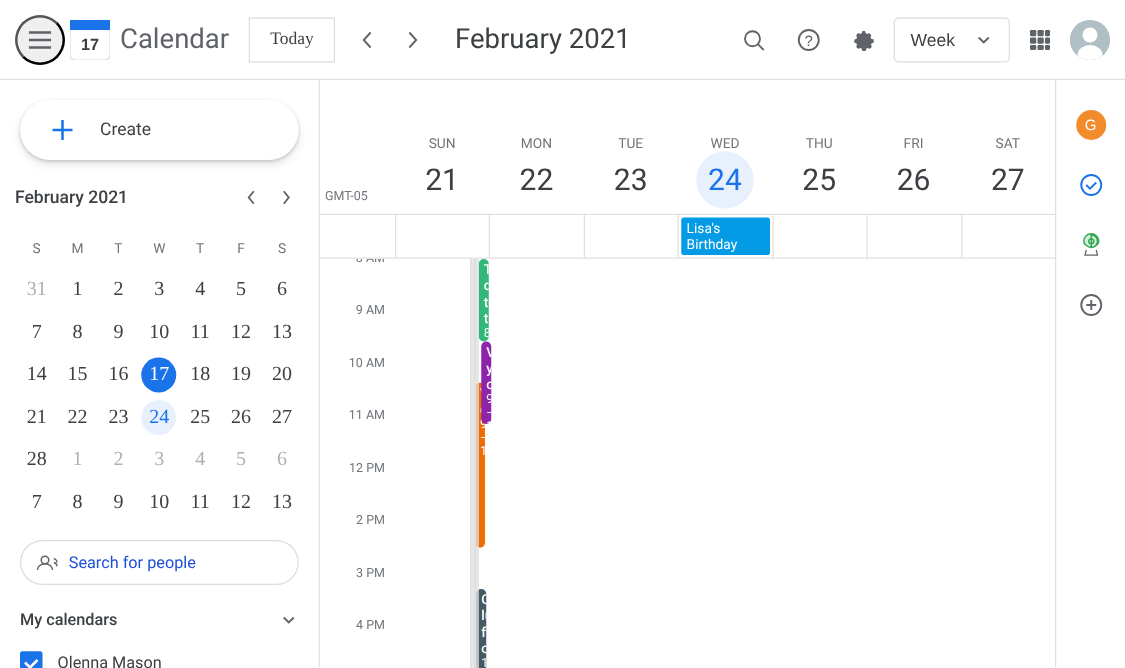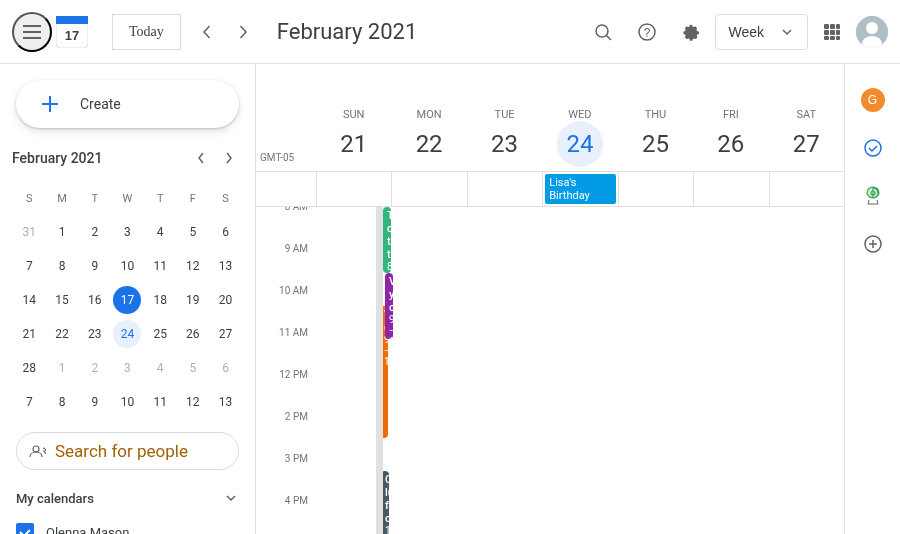--- a/index.html
+++ b/index.html
@@ -30,29 +30,29 @@
     .create-btn { display: flex; align-items: center; gap: 12px; margin: 8px 16px 16px; padding: 0 24px 0 16px; height: 48px; border-radius: 24px; background: #fff; box-shadow: 0 1px 3px rgba(0,0,0,.2), 0 4px 8px rgba(0,0,0,.1); cursor: pointer; font-size: 14px; color: #3c4043; }
     .plus-icon { width: 36px; height: 36px; display: flex; align-items: center; justify-content: center; }
 
     
     .mini-cal { padding: 0 12px; }
     .mini-cal-header { display: flex; align-items: center; justify-content: space-between; margin-bottom: 8px; }
     .mini-cal-title { font-size: 14px; font-weight: 500; color: #3c4043; }
     .mini-nav { width: 28px; height: 28px; border: none; background: none; cursor: pointer; border-radius: 50%; display: flex; align-items: center; justify-content: center; color: #5f6368; }
     .mini-cal-grid { width: 100%; }
     .mini-cal-grid th { width: 32px; height: 32px; text-align: center; font-size: 11px; color: #70757a; font-weight: 400; }
-    .mini-cal-grid td { width: 32px; height: 32px; text-align: center; font-size: 12px; cursor: pointer; }
+    .mini-cal-grid td { width: 32px; height: 32px; text-align: center; font-size: 16px; cursor: pointer; font-family: Liberation Serif, serif; }
     .mini-cal-grid td span { display: inline-flex; align-items: center; justify-content: center; width: 28px; height: 28px; border-radius: 50%; }
     .day-today span { background: #1a73e8 !important; color: #fff !important; border-radius: 50%; }
     .day-selected span { background: #e8f0fe !important; color: #1a73e8 !important; border-radius: 50%; }
     .day-other { color: #b0b0b0; }
 
     
     .search-people { display: flex; align-items: center; gap: 8px; margin: 12px 16px; padding: 8px 12px; border: 1px solid #dadce0; border-radius: 24px; cursor: text; }
-    .search-people-text { font-size: 17px; color: #a16207; }
+    .search-people-text { font-size: 13px; color: #1d4ed8; }
 
     
     .section-header { display: flex; align-items: center; justify-content: space-between; padding: 8px 16px; cursor: pointer; }
     .section-title { font-size: 13px; font-weight: 500; color: #3c4043; }
     .section-toggle { display: flex; align-items: center; }
     .cal-item { display: flex; align-items: center; gap: 12px; padding: 4px 16px; cursor: pointer; height: 36px; }
     .cal-checkbox { width: 18px; height: 18px; border-radius: 2px; display: flex; align-items: center; justify-content: center; }
     .cal-label { font-size: 13px; color: #3c4043; }
 
     
@@ -101,20 +101,21 @@
     </button>
     <a class="app-logo" href="#">
       <div class="logo-box">
         <svg viewBox="0 0 32 32" width="32" height="32">
           <rect width="32" height="32" rx="4" fill="#fff" stroke="#dadce0"></rect>
           <rect x="0" y="0" width="32" height="8" rx="4" fill="#1a73e8"></rect>
           <rect x="0" y="0" width="32" height="8" fill="#1a73e8"></rect>
           <text x="16" y="24" text-anchor="middle" font-size="13" font-weight="700" fill="#3c4043" font-family="Arial">17</text>
         </svg>
       </div>
+      <span class="logo-text">Calendar</span>
     </a>
     <button class="today-btn">Today</button>
     <div class="nav-btns">
       <button class="nav-btn">
         <svg width="20" height="20" viewBox="0 0 20 20" fill="#5f6368">
             <path d="M12.5 4L7 10l5.5 6" stroke="#5f6368" stroke-width="1.5" fill="none"></path>
           </svg>
       </button>
       <button class="nav-btn">
         <svg width="20" height="20" viewBox="0 0 20 20" fill="#5f6368">

